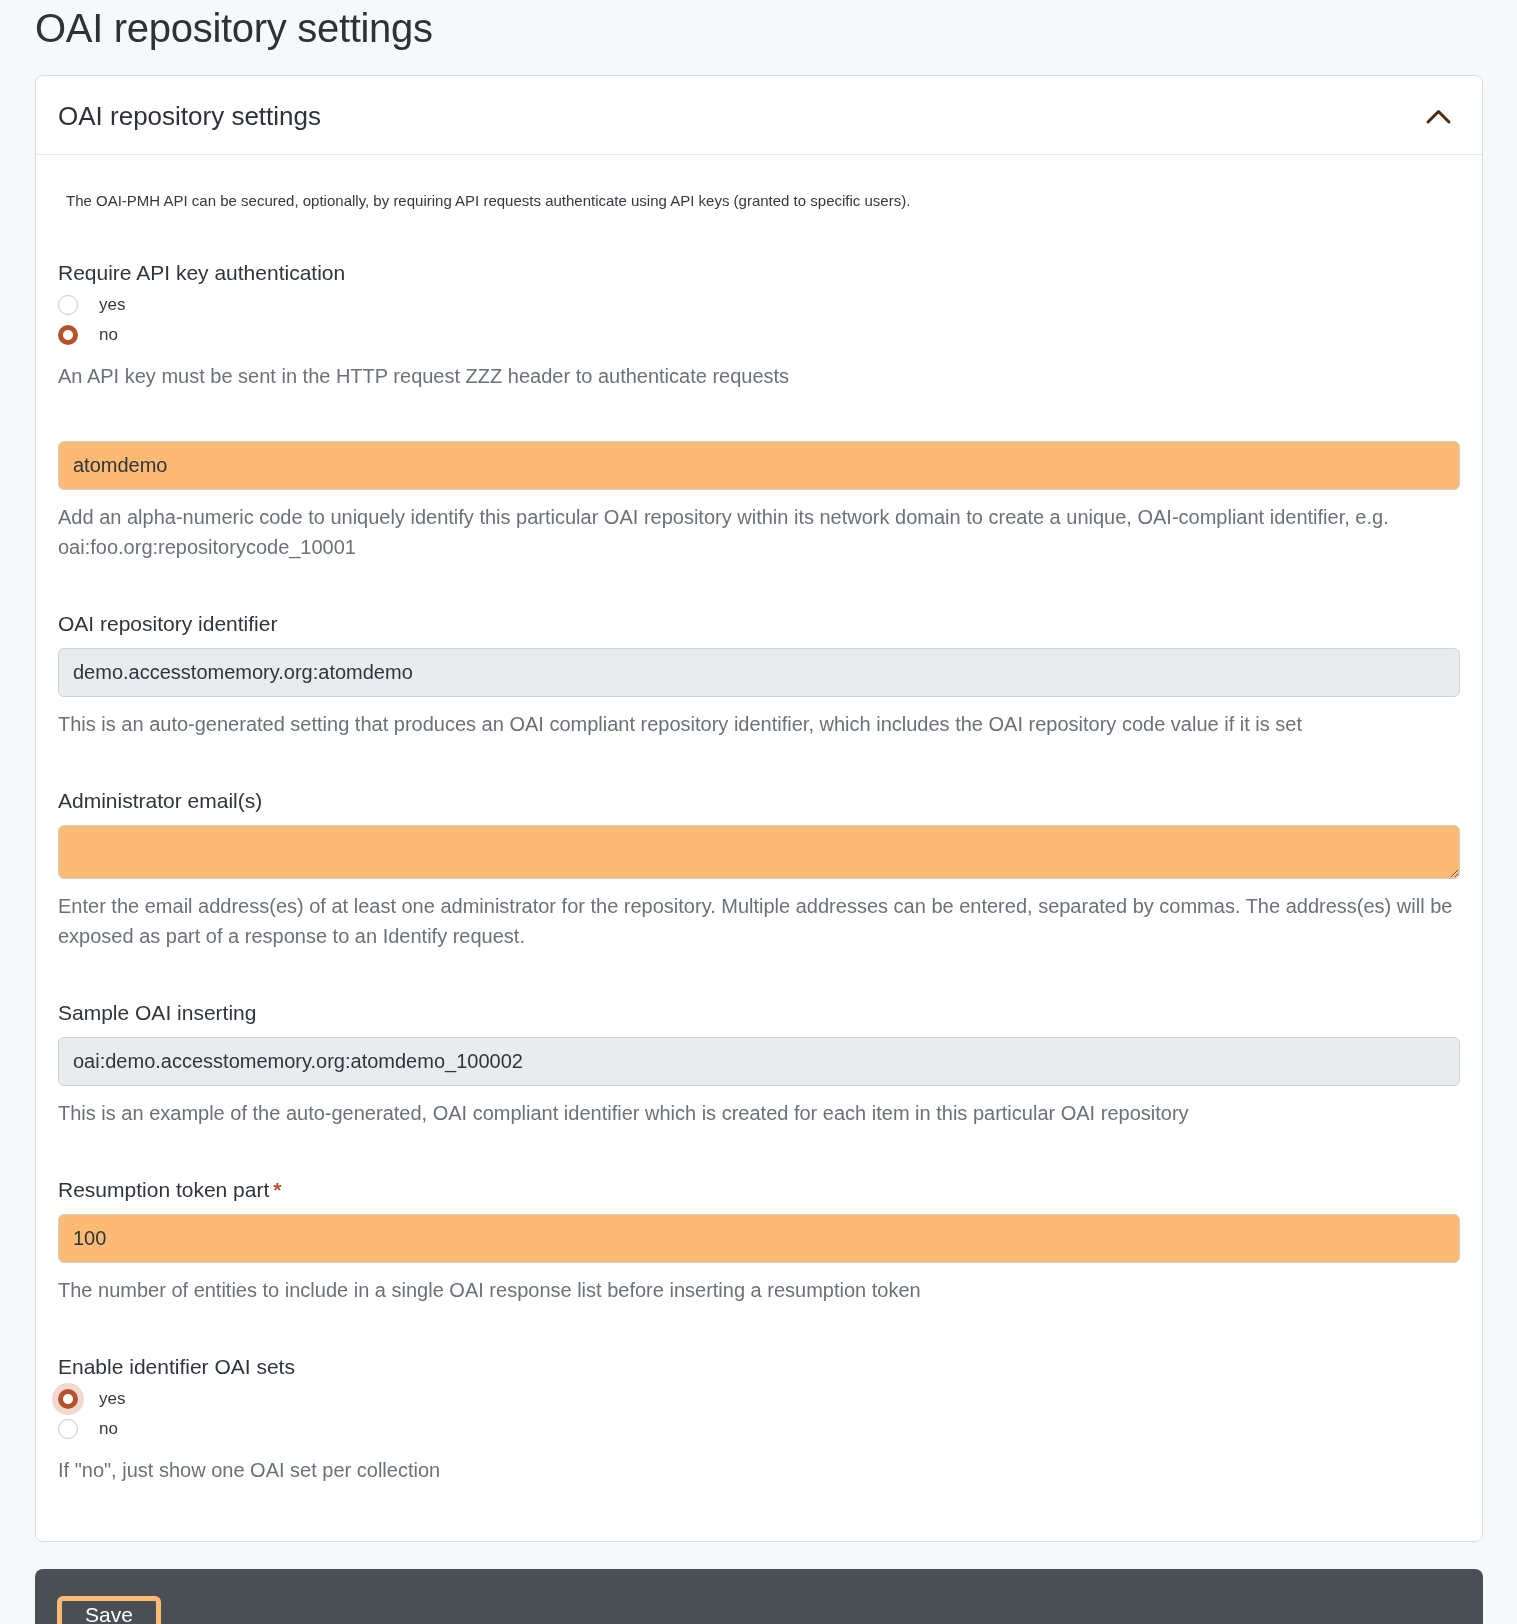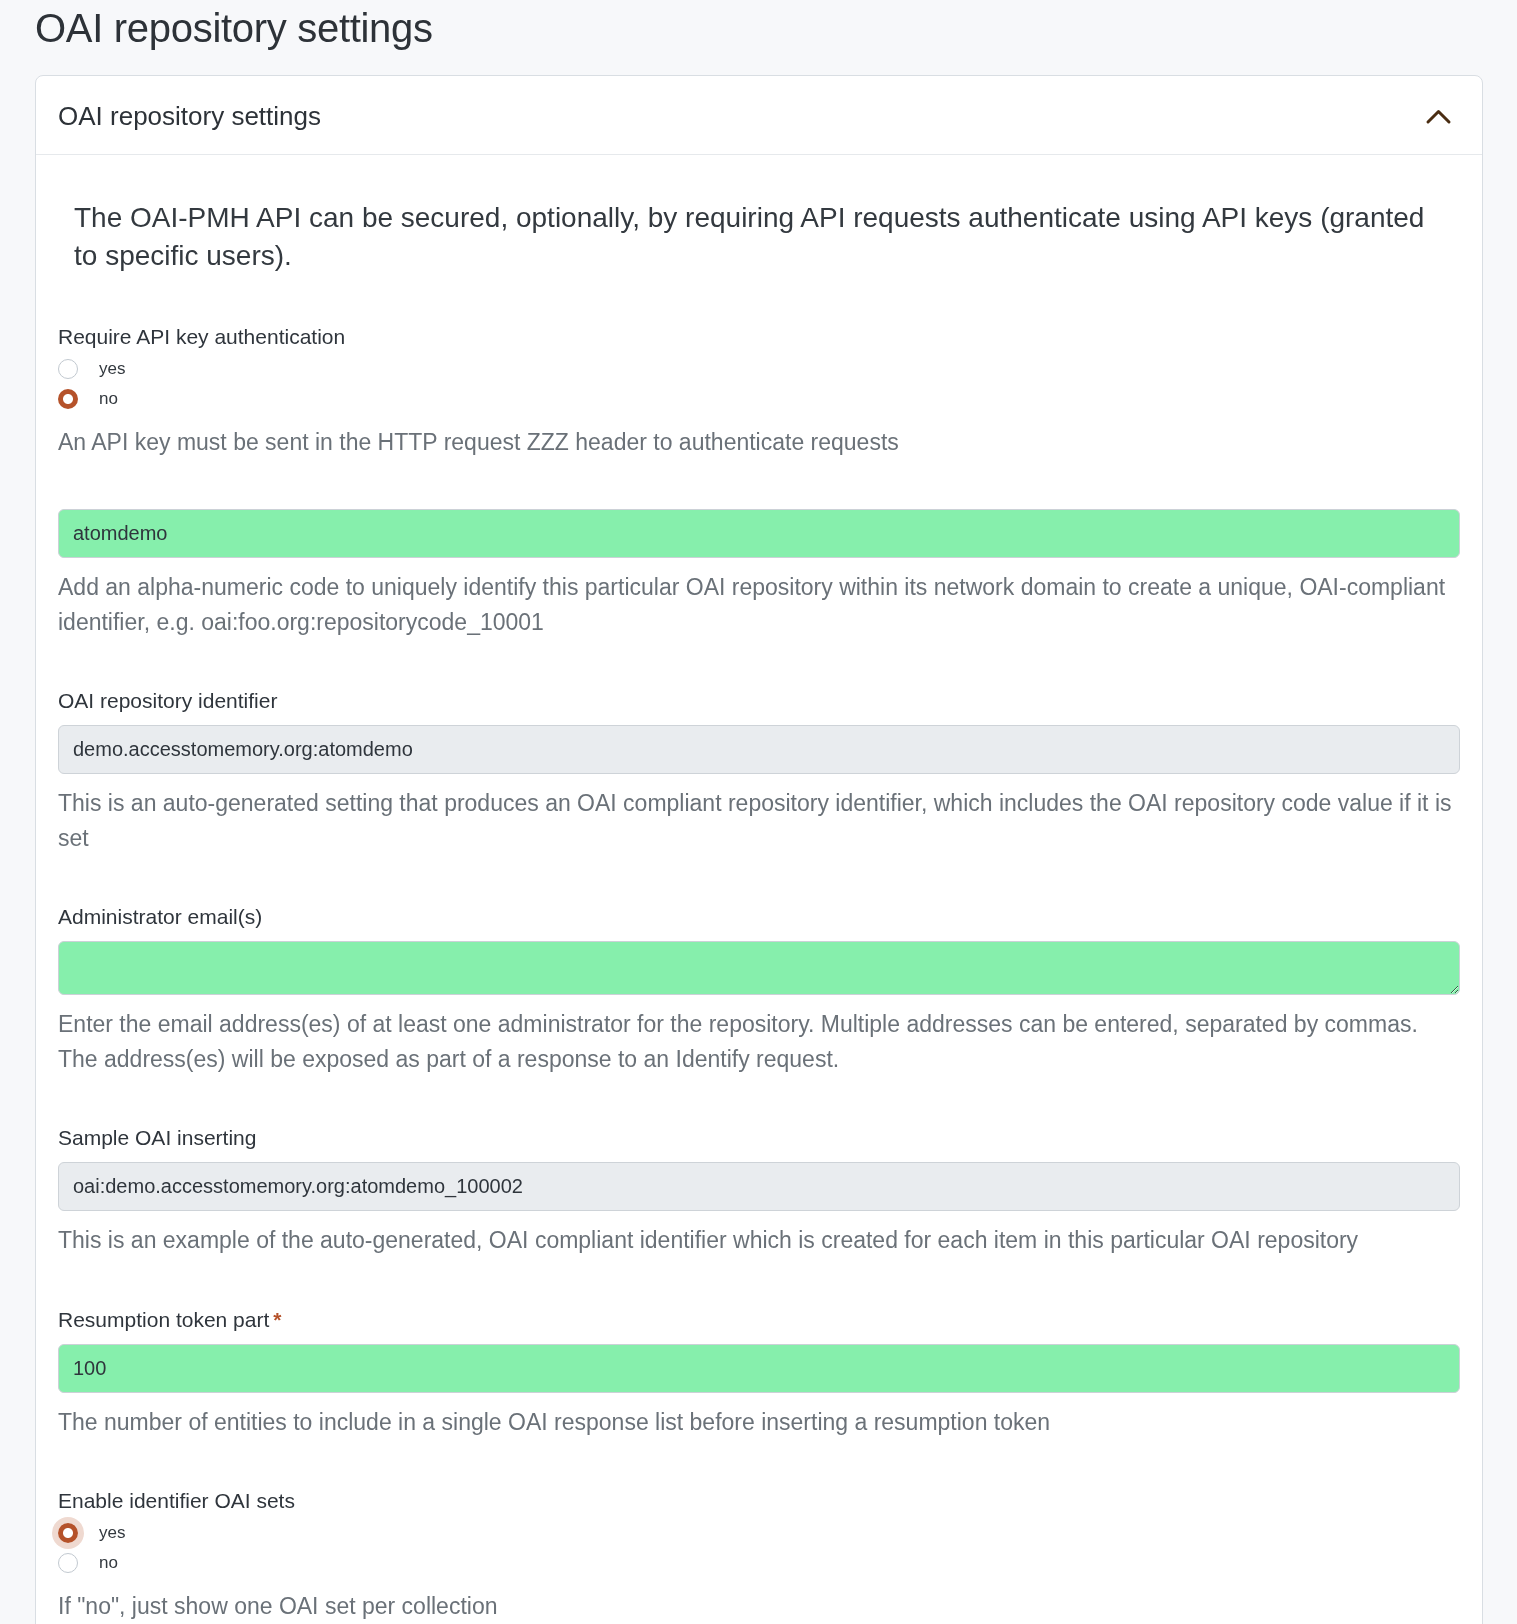--- a/index.html
+++ b/index.html
@@ -43,23 +43,23 @@
   .collapse-btn {
     background: none;
     border: none;
     padding: 4px;
     cursor: pointer;
     line-height: 0;
   }
   .card-body { padding: 28px 22px 56px 22px; }
 
   .intro {
-    font-size: 28px;
+    font-size: 15px;
     line-height: 1.35;
-    margin: 16px;
+    margin: 8px;
     color: #33393f;
   }
 
   
   .form-group { margin-top: 50px; }
   .field-label {
     font-size: 21px;
     color: #2f353c;
     display: block;
     margin-bottom: 12px;
@@ -67,36 +67,36 @@
   .required-star { color: #b5522a; font-weight: bold; margin-left: 4px; }
 
   .text-input {
     display: block;
     width: 100%;
     height: 49px;
     font-family: inherit;
     font-size: 20px;
     color: #2f353c;
     padding: 10px 14px;
-    background: #86efac;
+    background: #fdba74;
     border: 1px solid #ccd1d7;
     border-radius: 6px;
     outline: none;
   }
   .text-input.readonly {
     background: #e9ecef;
     border-color: #ced3d8;
   }
   textarea.text-input {
     height: 54px;
     resize: both;
     line-height: 1.3;
   }
   .help-text {
-    font-size: 23px;
+    font-size: 20px;
     line-height: 1.5;
     color: #6a7178;
     margin: 12px 0 0 0;
   }
 
   
   .radio-group { margin-top: 4px; }
   .radio-row {
     display: flex;
     align-items: center;

